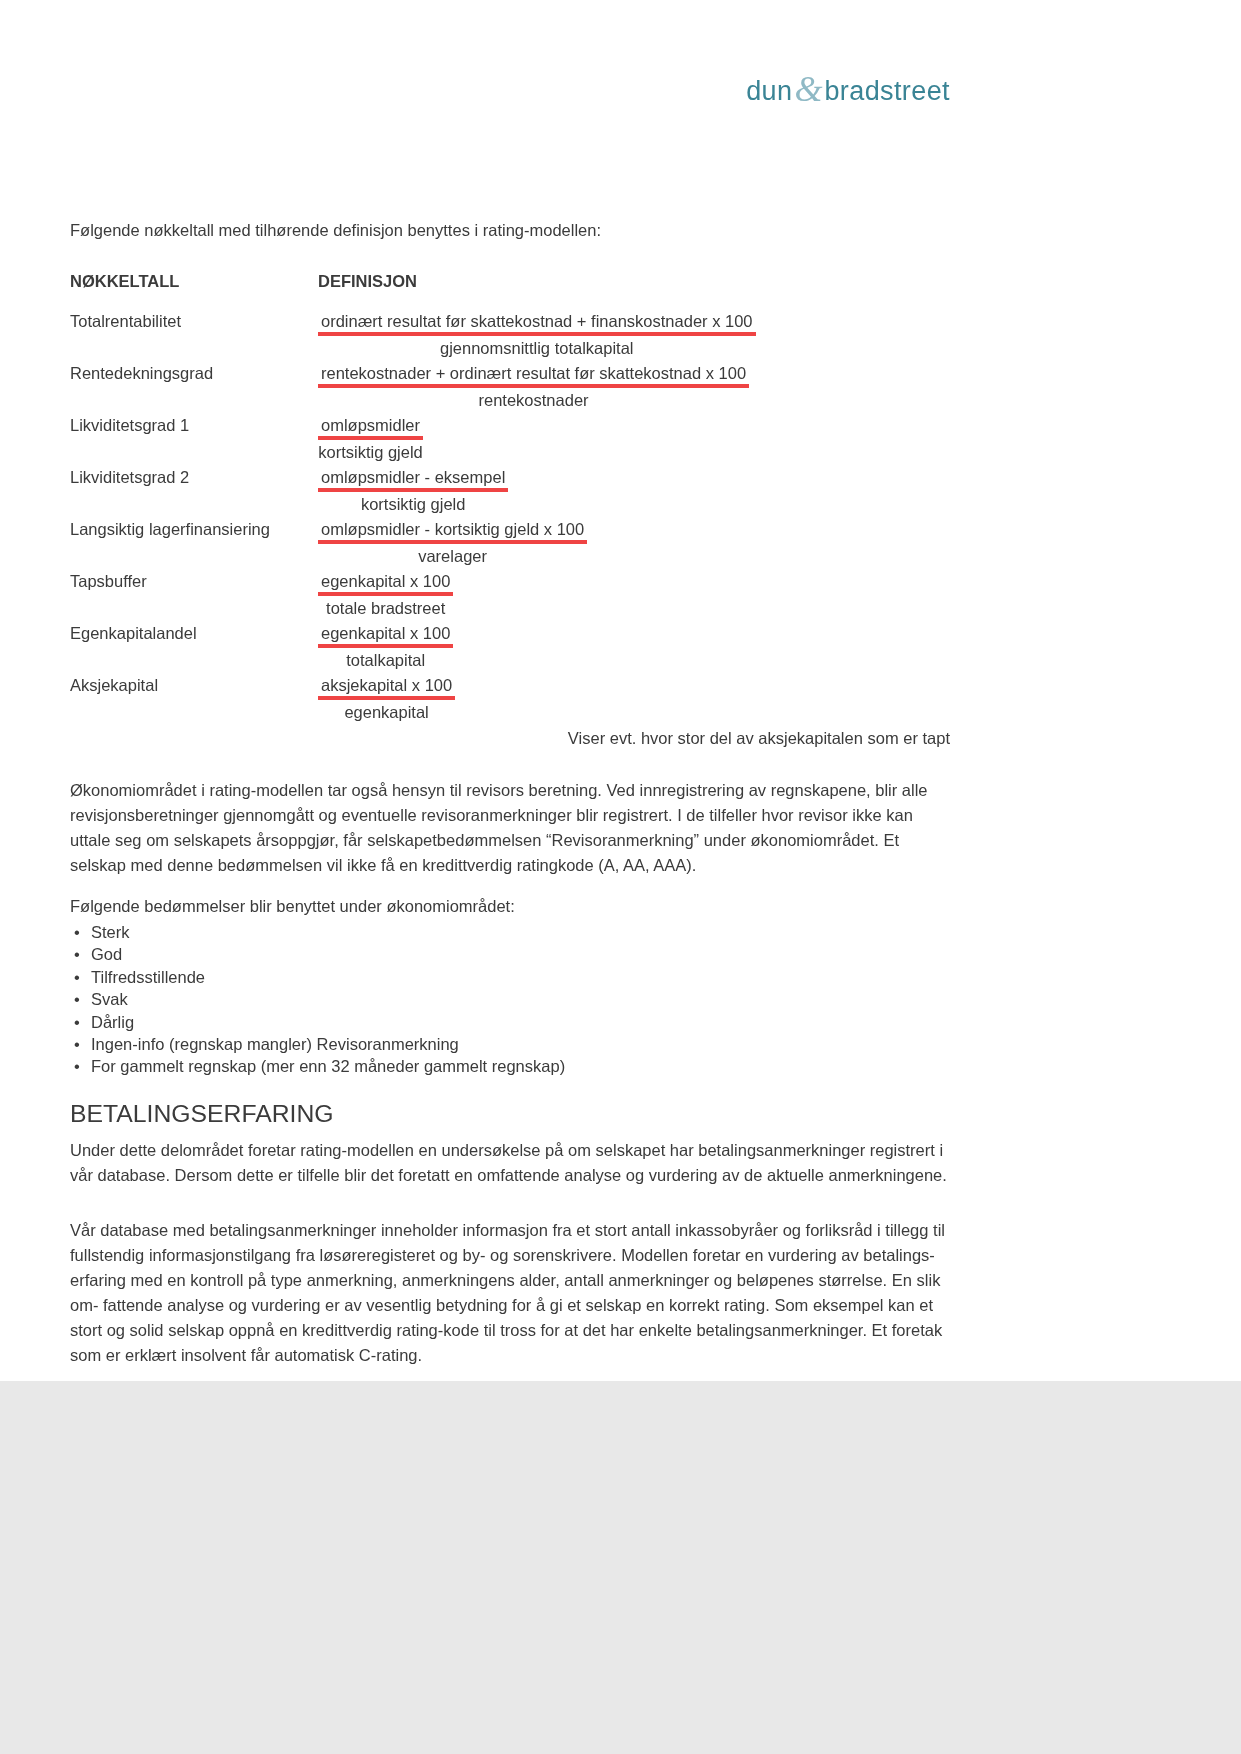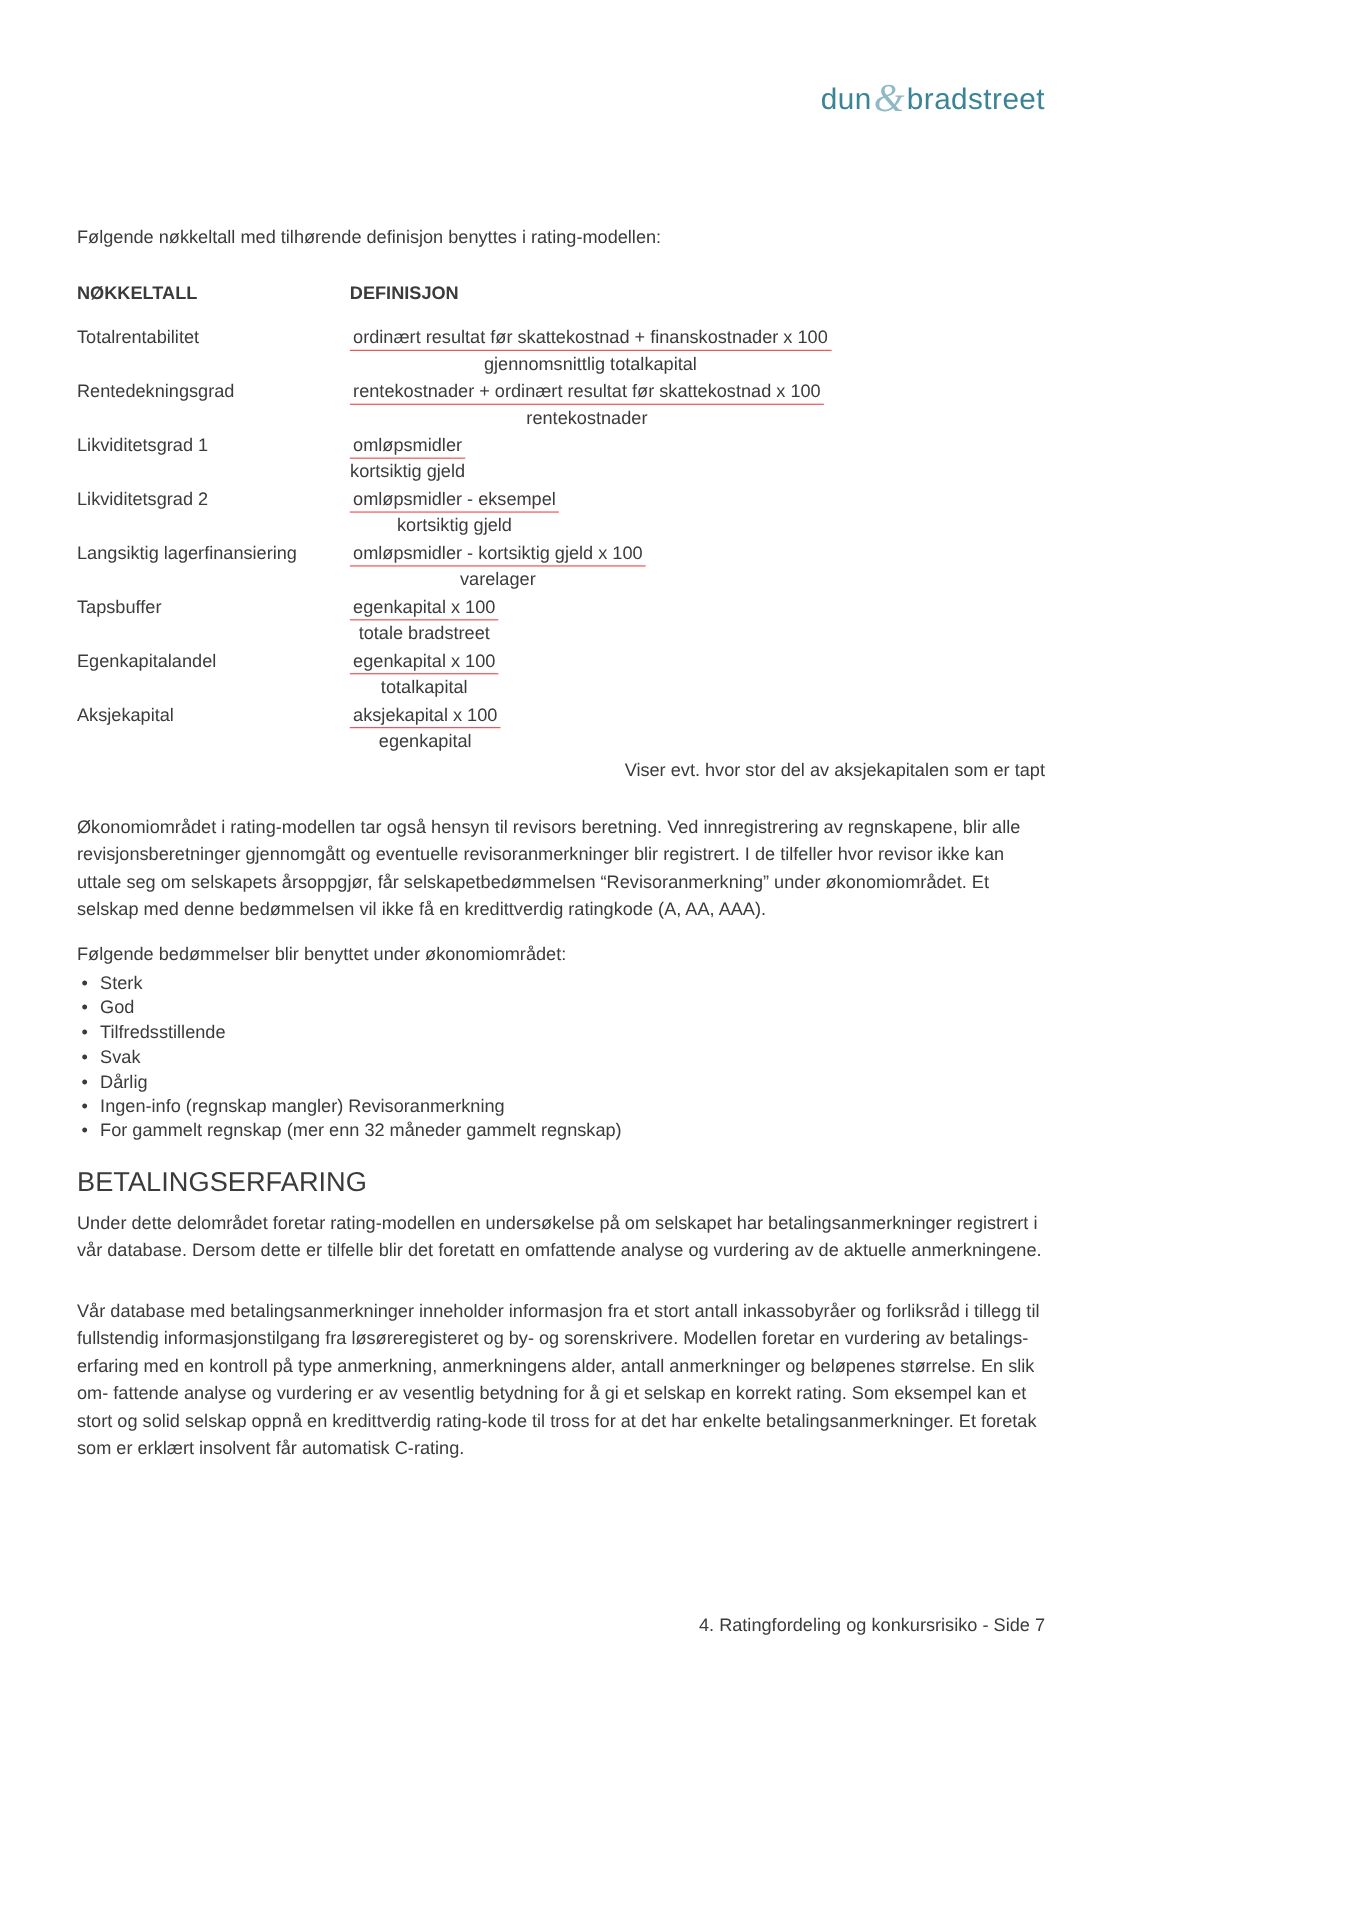--- a/index.html
+++ b/index.html
@@ -1,19 +1,19 @@
 <!DOCTYPE html>
 <html><head>
 <meta charset="utf-8">
 <style>
   html, body { margin: 0; padding: 0; background: #e8e8e8; }
   .page {
     position: relative;
     width: 1241px;
-    height: 1754px;
+    height: 1381px;
     margin: 0 auto;
     background: #ffffff;
     font-family: "Liberation Sans", sans-serif;
     color: #3b3b3b;
     font-size: 16.5px;
     overflow: hidden;
   }
   
   .logo {
     position: absolute;
@@ -35,33 +35,33 @@
     font-size: 36px;
     color: #8fb9c5;
     margin: 0 2px;
     vertical-align: middle;
     position: relative;
     top: -2px;
   }
   
   .content {
     position: absolute;
-    top: 205px;
+    top: 219px;
     left: 70px;
     width: 880px;
   }
   .intro { line-height: 22px; margin: 0 0 30px 0; }
 
   .kv-header { display: flex; font-weight: bold; line-height: 20px; margin-bottom: 20px; }
   .col-term { width: 248px; flex-shrink: 0; }
   .kv-row { display: flex; align-items: flex-start; line-height: 20px; margin-bottom: 5px; }
   .fraction { display: inline-block; text-align: center; }
   .numerator {
     display: inline-block;
-    border-bottom: 1px solid #ef4444;
+    border-bottom: 4px solid #ef4444;
     padding: 0 3px 1px 3px;
   }
   .denominator { padding-top: 2px; }
   .kv-note { margin: 6px 0 0 248px; line-height: 20px; text-align: right; }
 
   .para { margin: 30px 0 0 0; line-height: 25px; }
   .para-tight { margin: 14px 0 0 0; line-height: 25px; }
   .bullets-intro { margin: 16px 0 0 0; line-height: 25px; }
   ul.bullets { list-style: none; margin: 2px 0 0 0; padding: 0; }
   ul.bullets li { position: relative; line-height: 22.4px; padding-left: 21px; }

